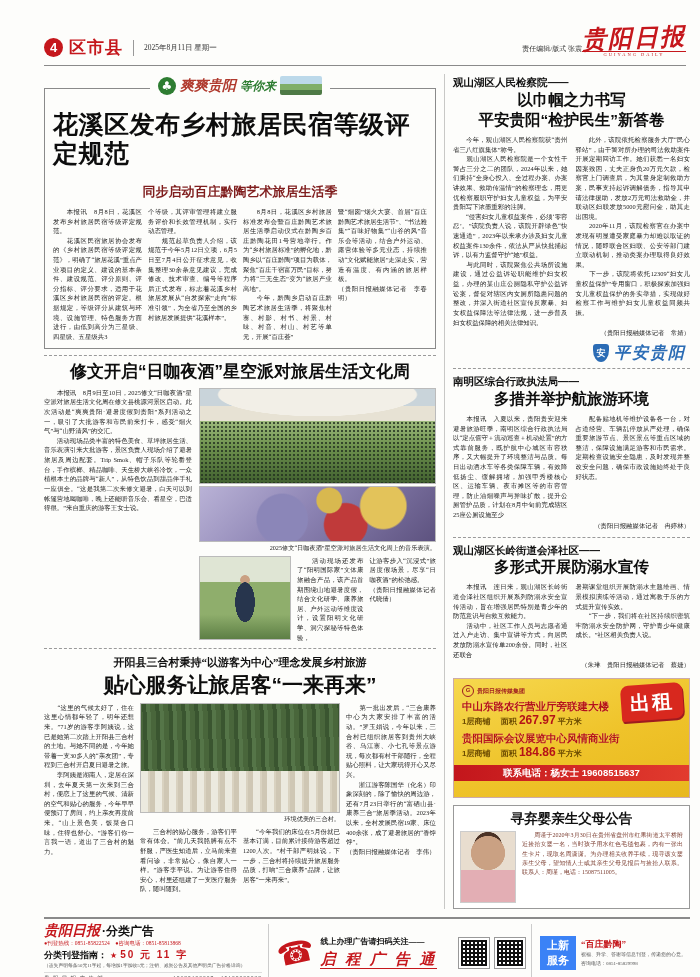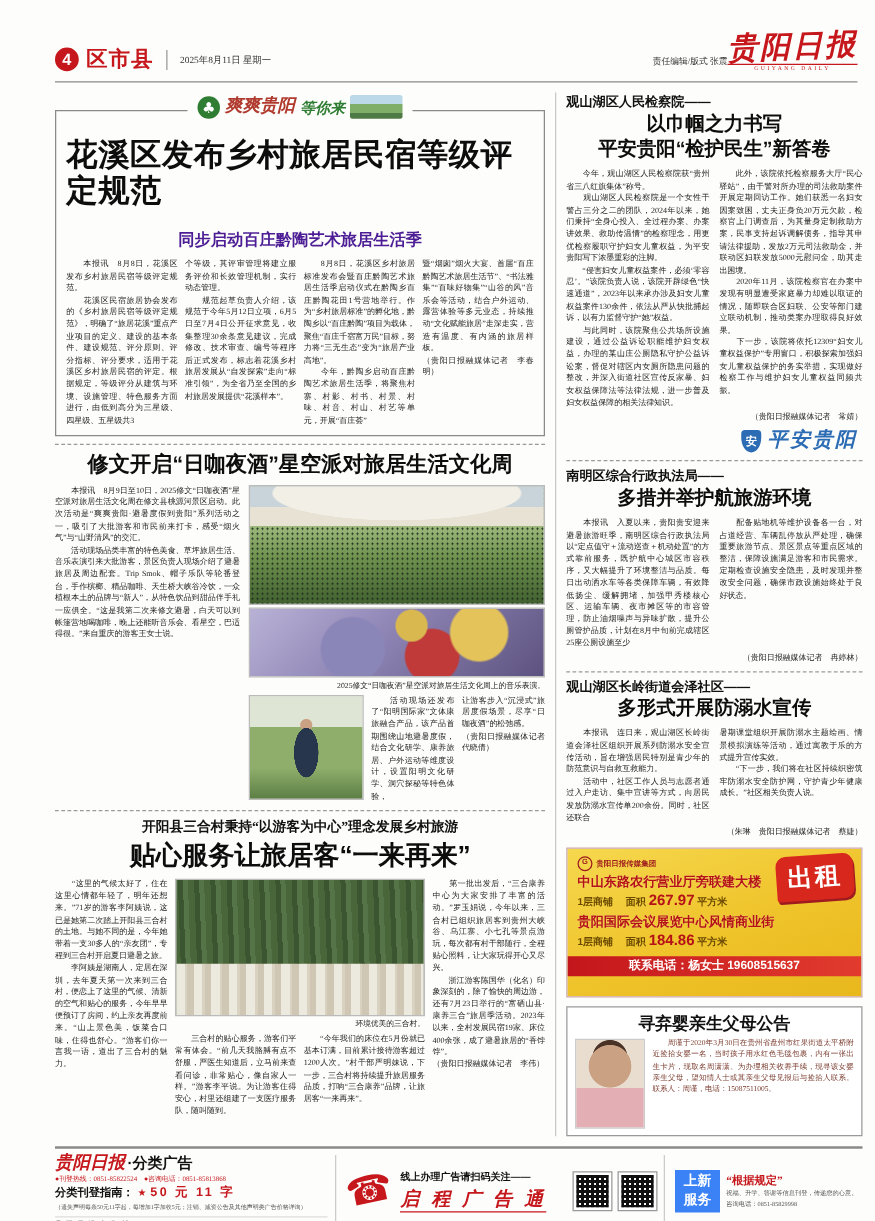--- a/index.html
+++ b/index.html
@@ -36,21 +36,21 @@
   .a1-banner{position:absolute;top:-13px;left:50%;transform:translateX(-50%);
              display:flex;align-items:center;gap:4px;background:#fdfdfb;padding:0 8px;}
   .tree-icon{width:18px;height:18px;border-radius:50%;background:#2e7d32;color:#fff;
              font:12px/18px "DejaVu Sans",sans-serif;text-align:center;}
   .banner-t1{color:#b03a2e;font:bold italic 14px/1 "Liberation Serif",serif;}
   .banner-t2{color:#2e7d32;font:bold italic 12px/1 "Liberation Serif",serif;}
   .banner-thumb{width:42px;height:19px;border-radius:2px;
     background:linear-gradient(180deg,#bcd9ea 0 40%,#7fae68 40% 75%,#4e7a46 75% 100%);}
   .a1-title{font:bold 25px/1.15 "Liberation Sans",sans-serif;color:#0d0d0d;text-align:left;
             letter-spacing:.5px;}
-  .a1-sub{font:bold 13px/1.3 "Liberation Serif",serif;color:#4c1d95;text-align:center;margin:4px 0 6px;}
+  .a1-sub{font:bold 13px/1.3 "Liberation Serif",serif;color:#7f1d1d;text-align:center;margin:4px 0 6px;}
   .colrow{display:flex;gap:6px;}
   .colrow .bodytxt{flex:1;}
   
   .a2-title{font:bold 17px/1.2 "Liberation Sans",sans-serif;color:#0d0d0d;text-align:center;margin:2px 0 5px;}
   .a2-row{display:flex;gap:7px;}
   .a2-left{width:148px;flex:0 0 148px;}
   .a2-right{flex:1;}
   .photo{border:1px solid #bbb;box-sizing:border-box;}
   .photo-panorama{width:100%;height:96px;
     background:
@@ -363,21 +363,21 @@
         </div>
         <div class="qr"></div>
         <div class="qr"></div>
       </div>
       <div class="cl-b3">
         <div class="service-box">
           <div>上新</div>
           <div>服务</div>
         </div>
         <div class="service-txt">
-          <div class="service-slogan">“根据规定”</div>
+          <div class="service-slogan">“百庄黔陶”</div>
           <div class="service-small">祝福、升学、答谢等信息刊登，传递您的心意。</div>
           <div class="service-small">咨询电话：0851-85829998</div>
         </div>
       </div>
     </div>
 
     <div class="cl-sep"></div>
 
     <div class="cl-bottom">
       <div class="ribbon-wrap">

